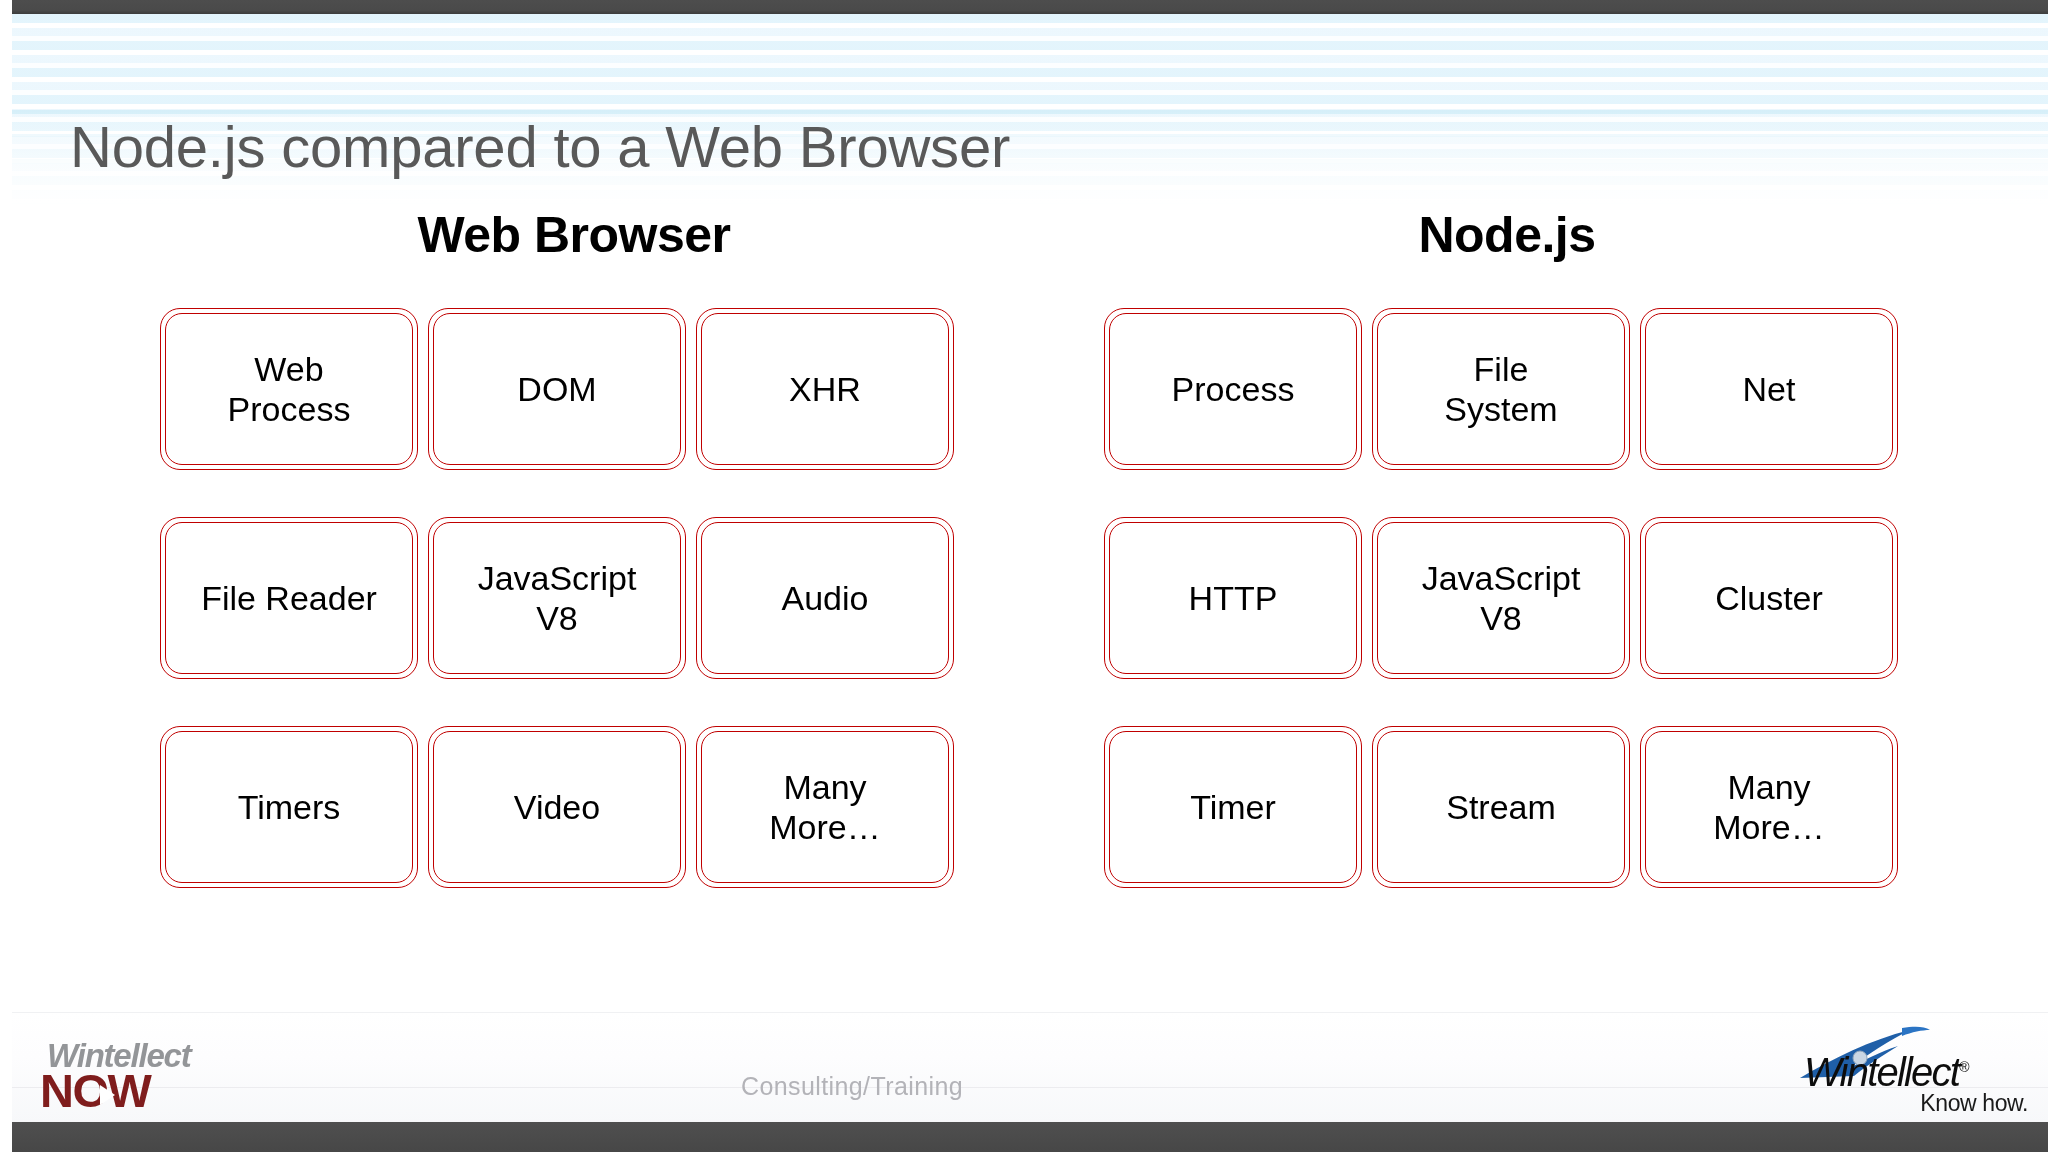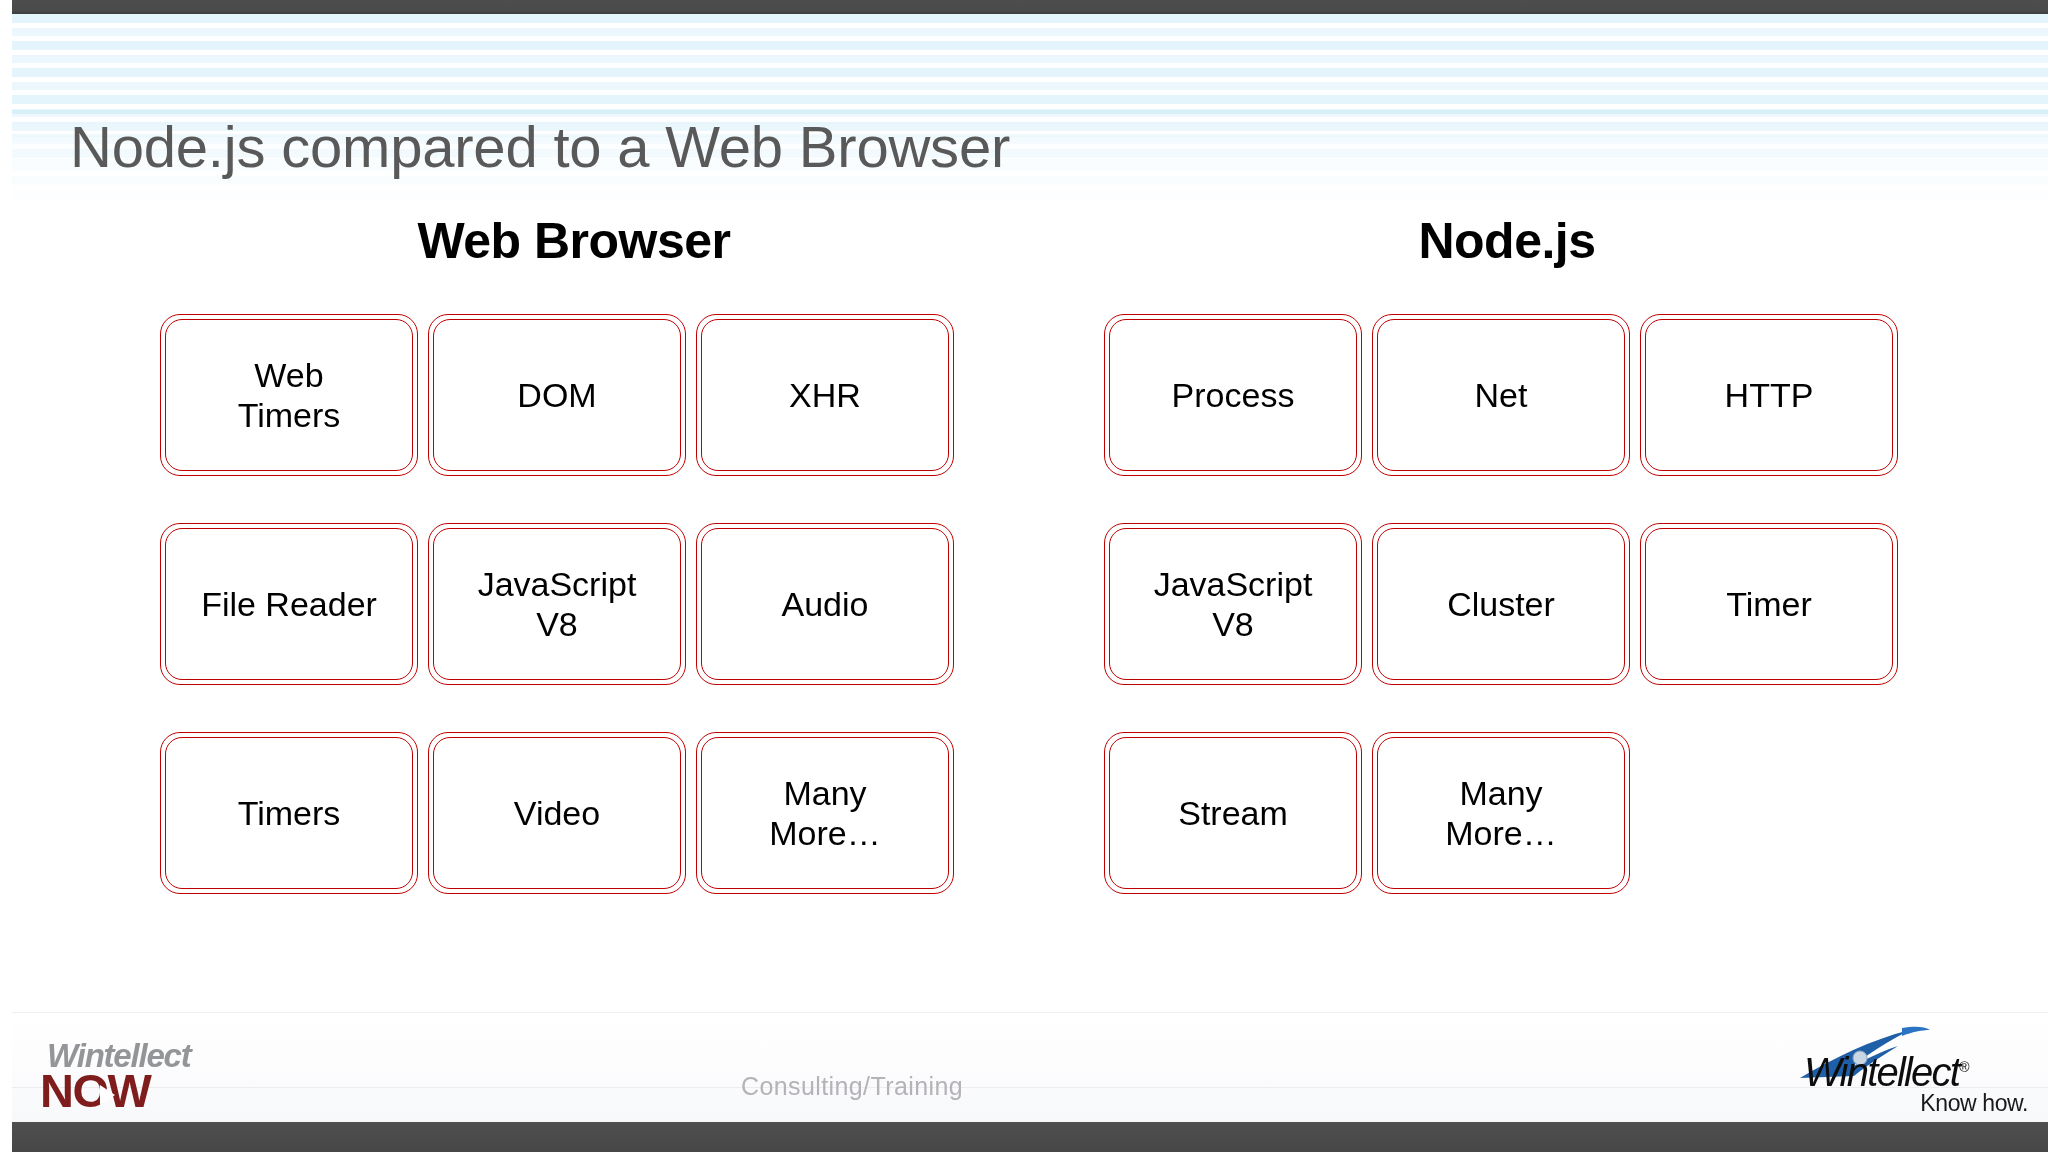--- a/index.html
+++ b/index.html
@@ -100,21 +100,21 @@
     left: 0;
     top: 204px;
     width: 2048px;
     height: 808px;
     background: #ffffff;
   }
 
   
   .column {
     position: absolute;
-    top: 12px;
+    top: 6px;
     width: 800px;
   }
   .column.left  { left: 148px; }
   .column.right { left: 1092px; }
 
   .column-heading {
     text-align: center;
     font-size: 50px;
     font-weight: bold;
     color: #000000;
@@ -294,21 +294,21 @@
   </div>
   <h1 class="page-title">Node.js compared to a Web Browser</h1>
 
   <div class="canvas">
 
     <div class="column left">
       <div class="column-heading">Web Browser</div>
       <div class="grid">
         <div class="cell">
           <span class="cell-label">Web
-Timers</span>
+Process</span>
         </div>
         <div class="cell">
           <span class="cell-label">DOM</span>
         </div>
         <div class="cell">
           <span class="cell-label">XHR</span>
         </div>
         <div class="cell">
           <span class="cell-label">File Reader</span>
         </div>
@@ -330,20 +330,24 @@
 More…</span>
         </div>
       </div>
     </div>
 
     <div class="column right">
       <div class="column-heading">Node.js</div>
       <div class="grid">
         <div class="cell">
           <span class="cell-label">Process</span>
+        </div>
+        <div class="cell">
+          <span class="cell-label">File
+System</span>
         </div>
         <div class="cell">
           <span class="cell-label">Net</span>
         </div>
         <div class="cell">
           <span class="cell-label">HTTP</span>
         </div>
         <div class="cell">
           <span class="cell-label">JavaScript
 V8</span>

